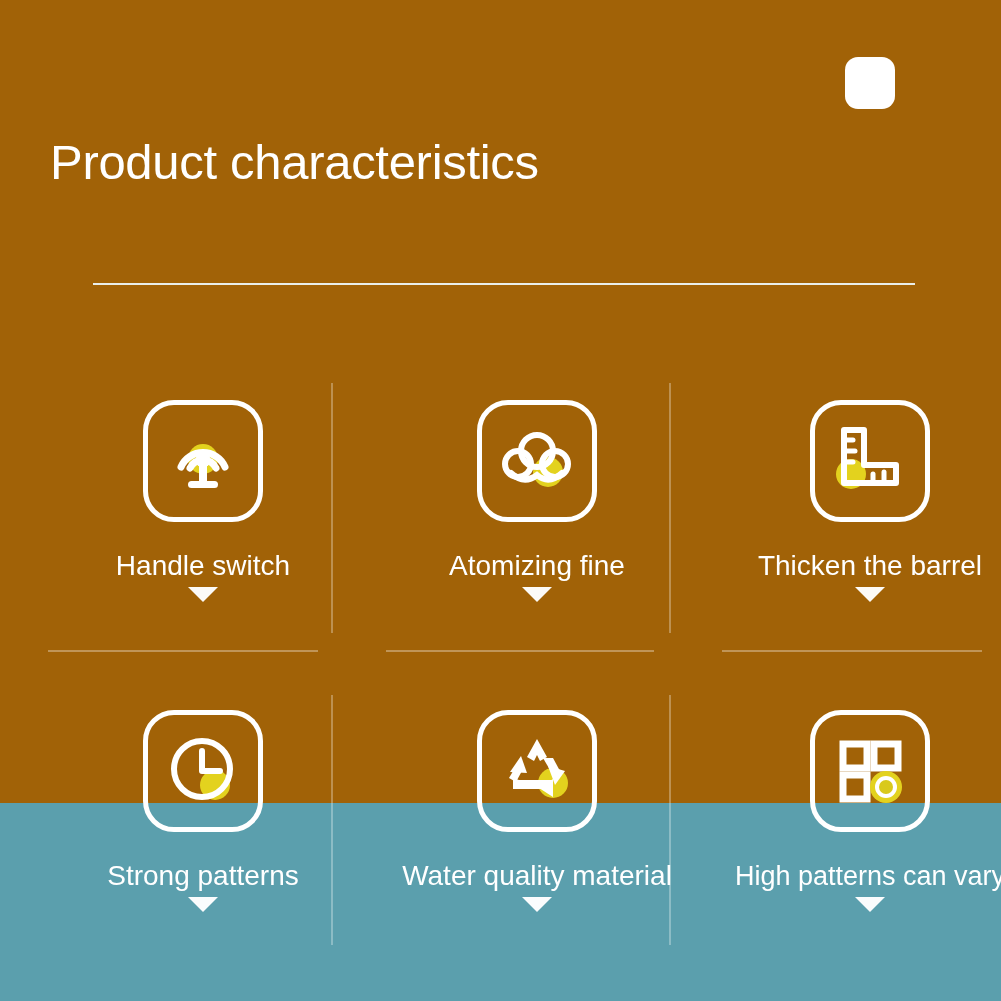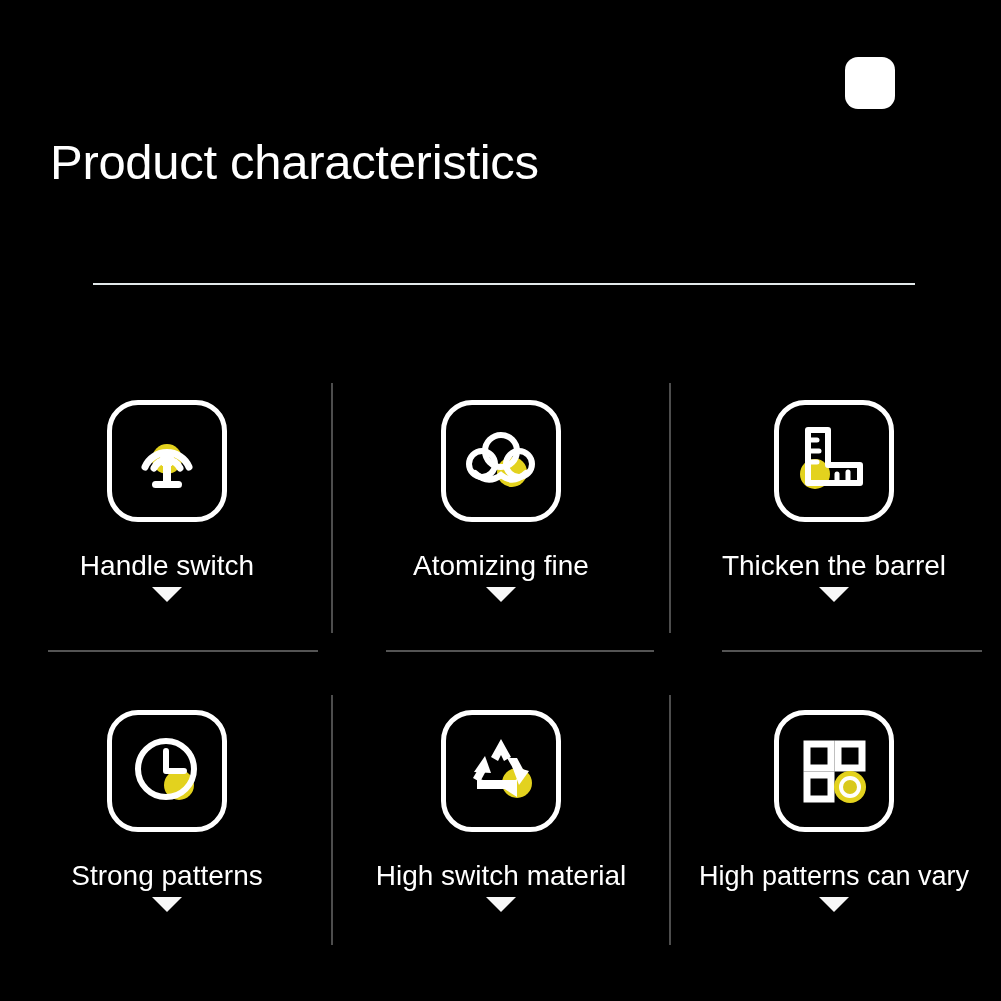--- a/index.html
+++ b/index.html
@@ -11,22 +11,22 @@
     height: 1001px;
     background: #5b9fad;
     font-family: "Liberation Sans", sans-serif;
     overflow: hidden;
     position: relative;
   }
   #page {
     position: absolute;
     inset: 0;
     width: 1001px;
-    height: 1001px;
-    background: #000000;
+    height: 803px;
+    background: #a16207;
   }
 
   
   .corner-badge {
     position: absolute;
     left: 845px;
     top: 57px;
     width: 50px;
     height: 52px;
     background: #ffffff;
@@ -66,20 +66,21 @@
     height: 600px;
   }
   .feature {
     position: absolute;
     width: 334px;
     height: 290px;
     box-sizing: border-box;
     display: flex;
     flex-direction: column;
     align-items: center;
+    margin-left: 36px;
   }
   .col0 { left: 0px; }
   .col1 { left: 334px; }
   .col2 { left: 667px; }
   .row0 { top: 0px; }
   .row1 { top: 310px; }
 
   
   .vdiv {
     position: absolute;
@@ -229,21 +230,21 @@
             <path d="M46 14 L36 32 L43 36 L46 30 L49 36 L56 32 Z"></path>
             <path d="M52 33 L62 50 L69 46 L62 33 Z"></path>
             <path d="M57 41 L74 46 L64 60 Z"></path>
             <path d="M28 36 L18 53 L25 57 L32 44 Z"></path>
             <path d="M30 31 L36 48 L19 47 Z"></path>
             <path d="M22 53 L22 64 L62 64 L62 55 L28 55 Z"></path>
             <path d="M62 54 L62 72 L48 63 Z"></path>
           </g>
         </svg>
       </div>
-      <div class="caption">High switch material</div>
+      <div class="caption">Water quality material</div>
       <div class="arrow"></div>
     </div>
 
     <div class="feature col2 row1">
       <div class="icon-tile">
         <svg viewBox="0 0 92 92">
           <rect x="19" y="19" width="24" height="24" fill="none" stroke="#ffffff" stroke-width="7"></rect>
           <rect x="50" y="19" width="24" height="24" fill="none" stroke="#ffffff" stroke-width="7"></rect>
           <rect x="19" y="50" width="24" height="24" fill="none" stroke="#ffffff" stroke-width="7"></rect>
           <circle cx="62" cy="62" r="16" fill="#e3d21e"></circle>

